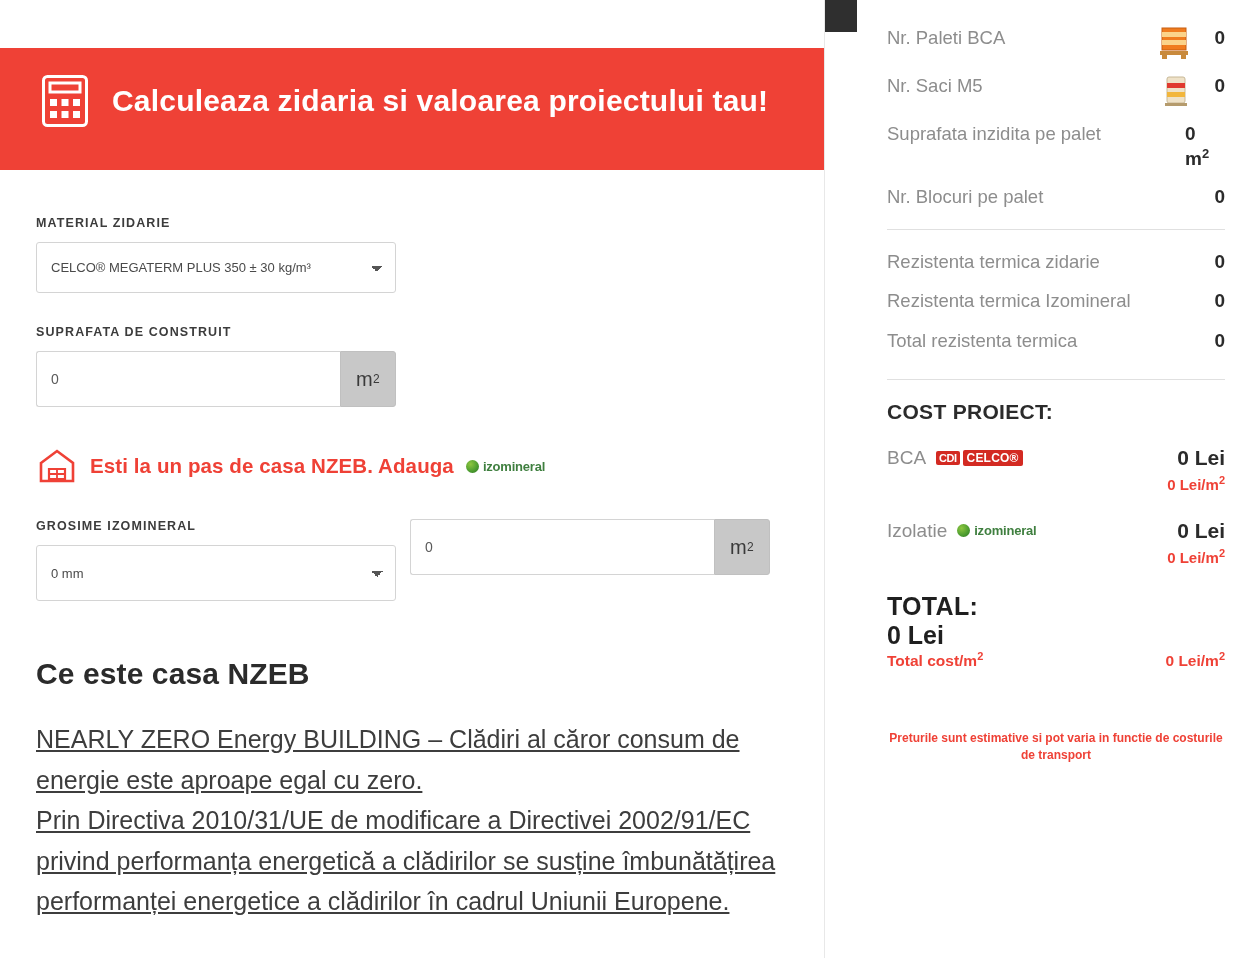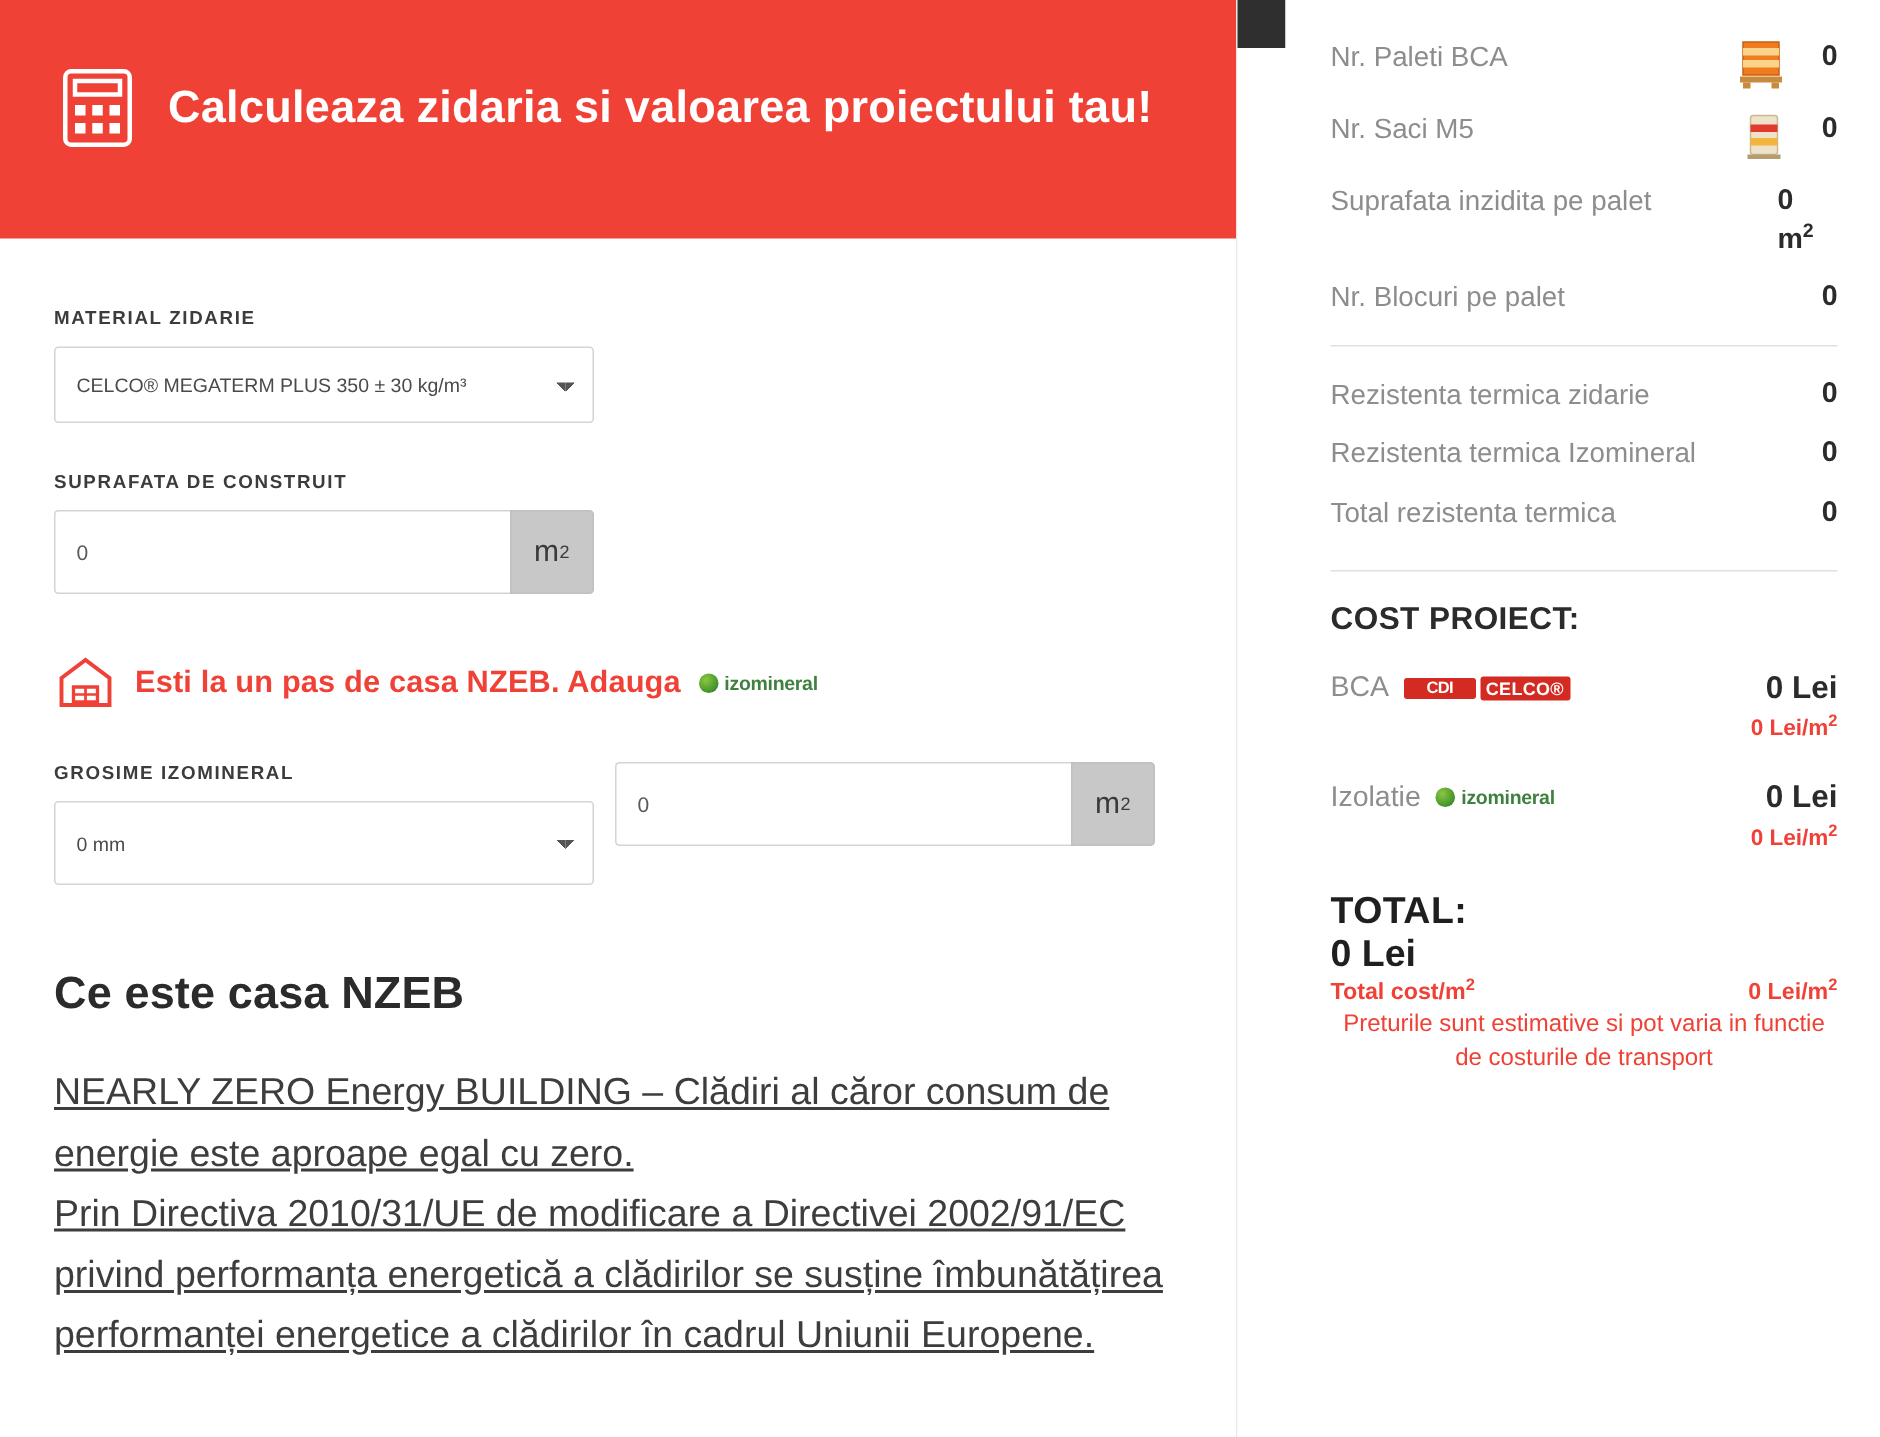--- a/index.html
+++ b/index.html
@@ -21,25 +21,26 @@
   .left-col {
     width: 825px;
     height: 958px;
     position: relative;
     background: #ffffff;
     border-right: 1px solid #e8e8e8;
   }
 
   .banner {
     background: #ef4136;
-    height: 159px;
+    height: 122px;
     display: flex;
     align-items: center;
     padding: 0 40px 16px 42px;
     gap: 24px;
+    margin-top: 48px;
   }
   .calc-icon {
     width: 46px; height: 52px;
     flex: 0 0 auto;
     position: relative;
   }
   .banner-title {
     color: #ffffff;
     font-size: 30px;
     font-weight: bold;
@@ -272,21 +273,21 @@
     display: inline-flex;
     align-items: center;
     gap: 3px;
     background: #ffffff;
   }
   .celco-cdi {
     background: #d32a22;
     color: #fff;
     font-size: 11px;
     font-weight: bold;
-    padding: 1px 15px;
+    padding: 1px 3px;
     border-radius: 2px;
     letter-spacing: -.5px;
   }
   .celco-word {
     background: #d32a22;
     color: #fff;
     font-size: 12px;
     font-weight: bold;
     padding: 1px 4px;
     border-radius: 2px;
@@ -309,23 +310,24 @@
     margin-top: 0;
   }
   .total-sub-l, .total-sub-r {
     color: #ef4136;
     font-size: 15.5px;
     font-weight: bold;
   }
   .total-sub-l sup, .total-sub-r sup { font-size: 11px; }
 
   .disclaimer {
+    margin-top: 60px;
     color: #ef4136;
-    font-size: 16px;
-    font-weight: normal;
+    font-size: 12px;
+    font-weight: bold;
     text-align: center;
     line-height: 1.45;
   }
 </style>
 </head>
 <body>
 
 <div class="page">
 
   <div class="left-col">

